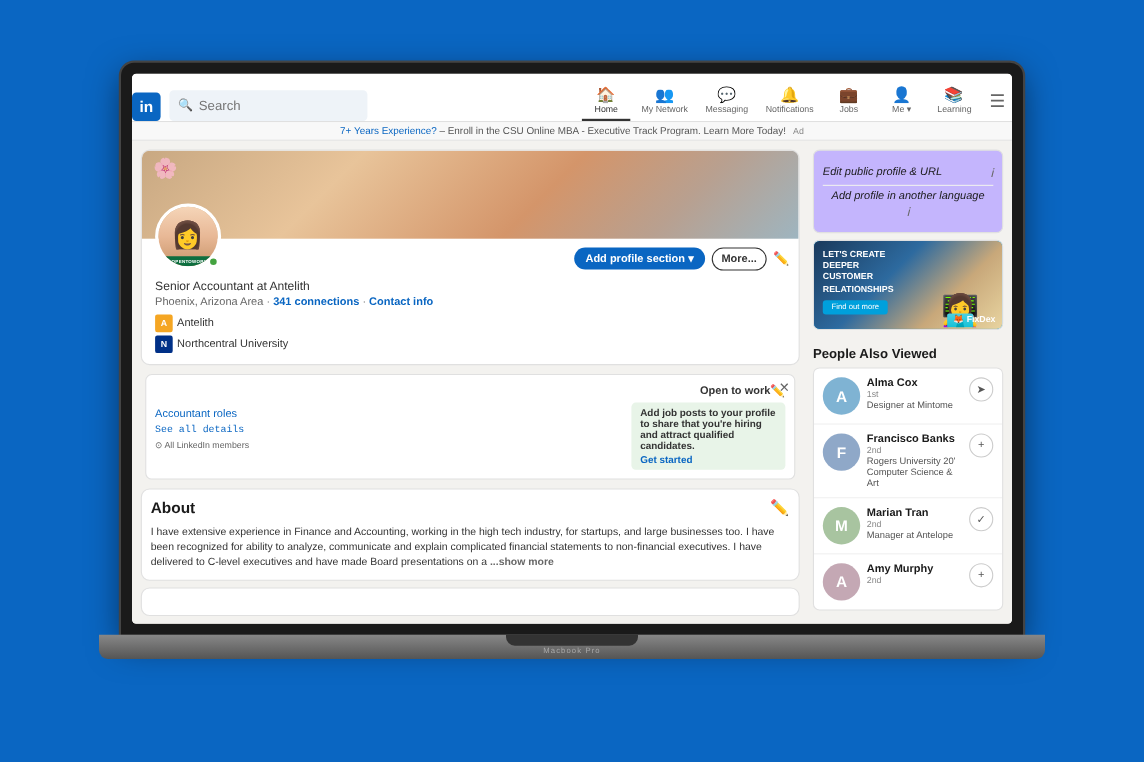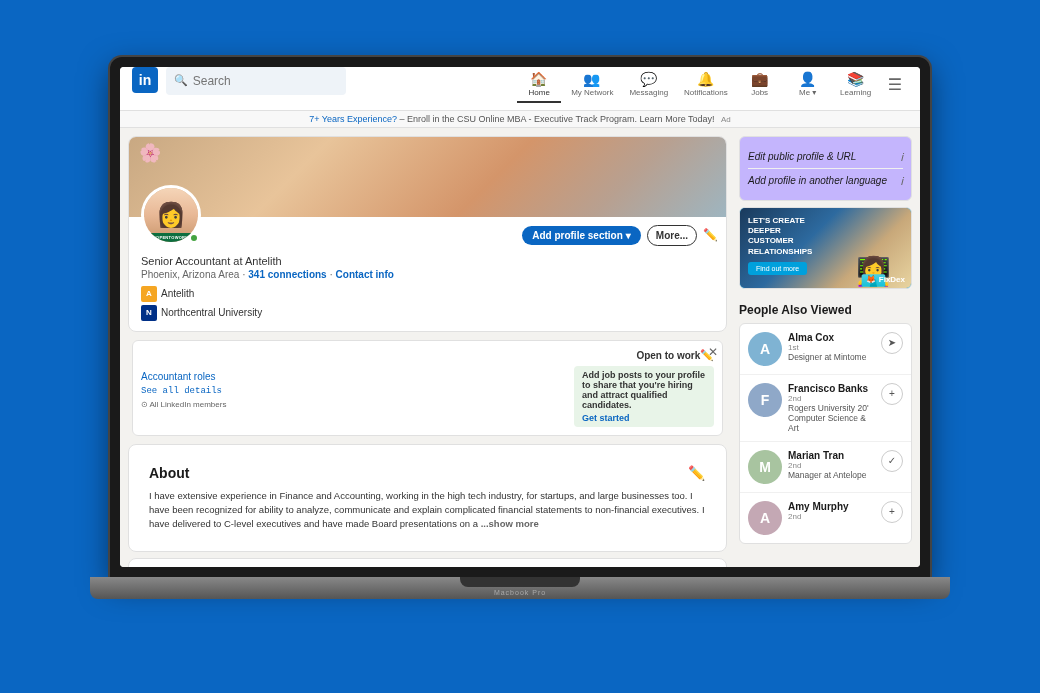--- a/index.html
+++ b/index.html
@@ -63,22 +63,22 @@
       transform: translateX(-50%);
       font-size: 7px;
       color: #aaa;
       letter-spacing: 1px;
     }
 
     
     .li-navbar {
       background: white;
       display: flex;
-      align-items: flex-start;
-      padding: 0 12px;
+      align-items: flex-end;
+      padding: 0 0;
       height: 44px;
       border-bottom: 1px solid #e0e0e0;
       flex-shrink: 0;
     }
     .li-logo {
       width: 26px;
       height: 26px;
       background: #0a66c2;
       border-radius: 4px;
       display: flex;
@@ -406,21 +406,21 @@
       color: #666;
       cursor: pointer;
     }
 
     
     .section-card {
       background: white;
       border-radius: 8px;
       border: 1px solid #e0e0e0;
       margin: 6px 8px;
-      padding: 20px;
+      padding: 8px;
     }
     .section-header {
       display: flex;
       align-items: center;
       justify-content: space-between;
       margin-bottom: 8px;
     }
     .section-title {
       font-size: 14px;
       font-weight: 700;
@@ -459,21 +459,21 @@
     .sidebar-link {
       display: flex;
       align-items: center;
       justify-content: space-between;
       font-size: 10px;
       color: #1a1a1a;
       padding: 4px 0;
       cursor: pointer;
       border-bottom: 1px solid #f0f0f0;
     }
-    .sidebar-link:last-child { border-bottom: none; }
+    .sidebar-link:last-child { border-bottom: none; flex-direction: column; }
     .sidebar-link-text { font-size: 10px; color: #1a1a1a; }
     .sidebar-link-icon { color: #666; font-size: 11px; }
 
     
     .ad-card {
       background: #0ea5e9;
       border-radius: 6px;
       border: 1px solid #e0e0e0;
       padding: 0;
       margin-bottom: 6px;

